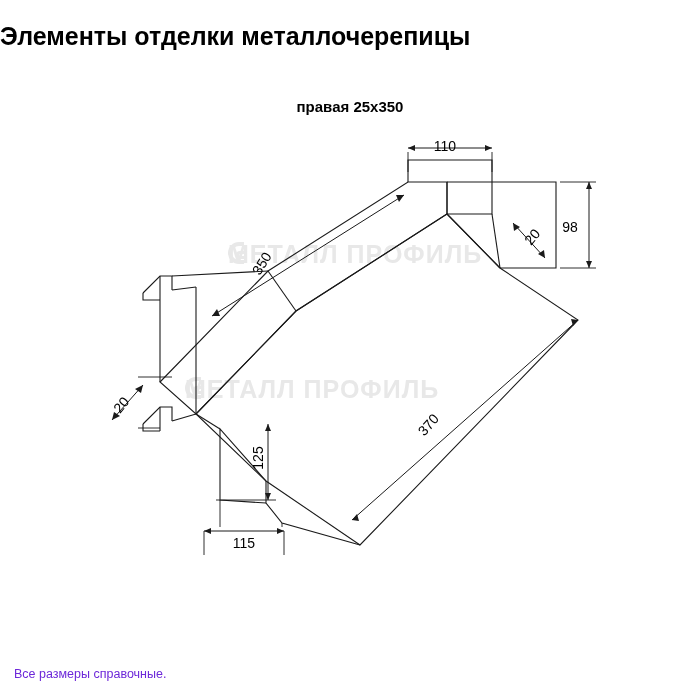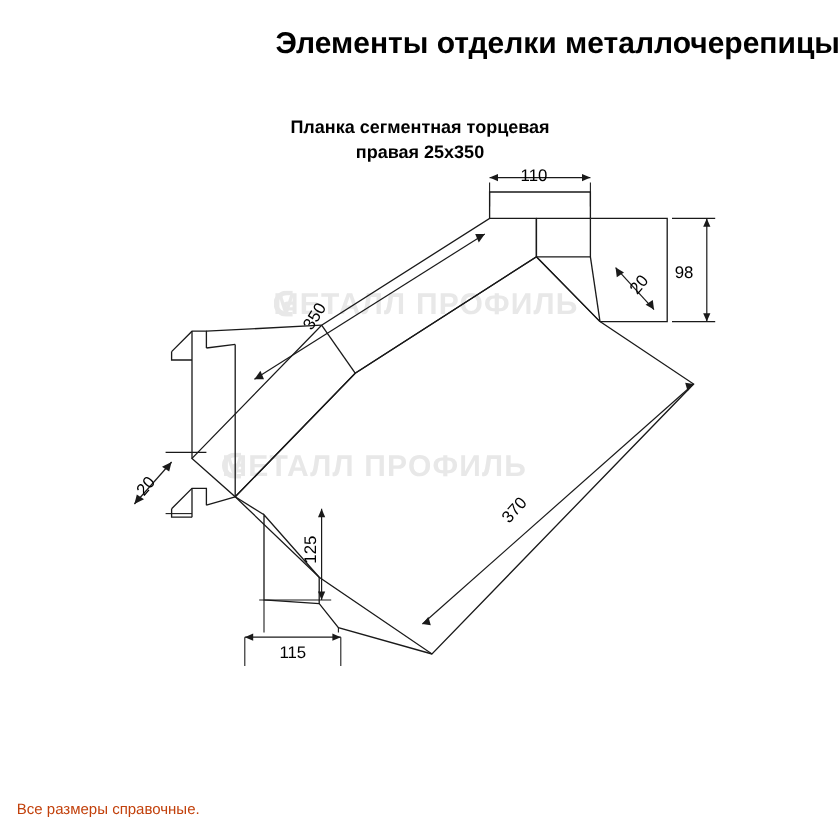--- a/index.html
+++ b/index.html
@@ -20,21 +20,21 @@
     left: 0;
     top: 0;
     width: 700px;
     height: 700px;
   }
   .title {
     position: absolute;
     left: 0;
     top: 22px;
     width: 700px;
-    text-align: right;
+    text-align: left;
     font-size: 25px;
     font-weight: bold;
     letter-spacing: 0px;
   }
   .subtitle {
     position: absolute;
     left: 0;
     top: 96px;
     width: 700px;
     text-align: center;
@@ -51,21 +51,21 @@
     top: 0;
     width: 700px;
     height: 700px;
   }
   .footnotes {
     position: absolute;
     left: 14px;
     bottom: 16px;
     font-size: 12.5px;
     line-height: 19px;
-    color: #c2410c;
+    color: #6d28d9;
     margin-top: 17px;
   }
   .footnotes div {
     white-space: nowrap;
   }
   .wm {
     position: absolute;
     font-family: "Liberation Sans", sans-serif;
     font-weight: bold;
     color: #e8e8e8;
@@ -101,21 +101,20 @@
   .wm-logo-2 { left: 185px; top: 377px; }
 </style>
 </head>
 <body>
 
 <div class="page">
 
   <div class="title">Элементы отделки металлочерепицы</div>
 
   <div class="subtitle">
-    <span>Планка сегментная торцевая</span>
     <span class="line2">правая 25х350</span>
   </div>
 
   <div class="wm-logo wm-logo-1"></div>
   <div class="wm wm-1">МЕТАЛЛ ПРОФИЛЬ</div>
   <div class="wm-logo wm-logo-2"></div>
   <div class="wm wm-2">МЕТАЛЛ ПРОФИЛЬ</div>
 
   <svg class="drawing" viewBox="0 0 700 700">
     <g fill="none" stroke="#1a1a1a" stroke-width="1.1" stroke-linejoin="miter" stroke-linecap="butt">

